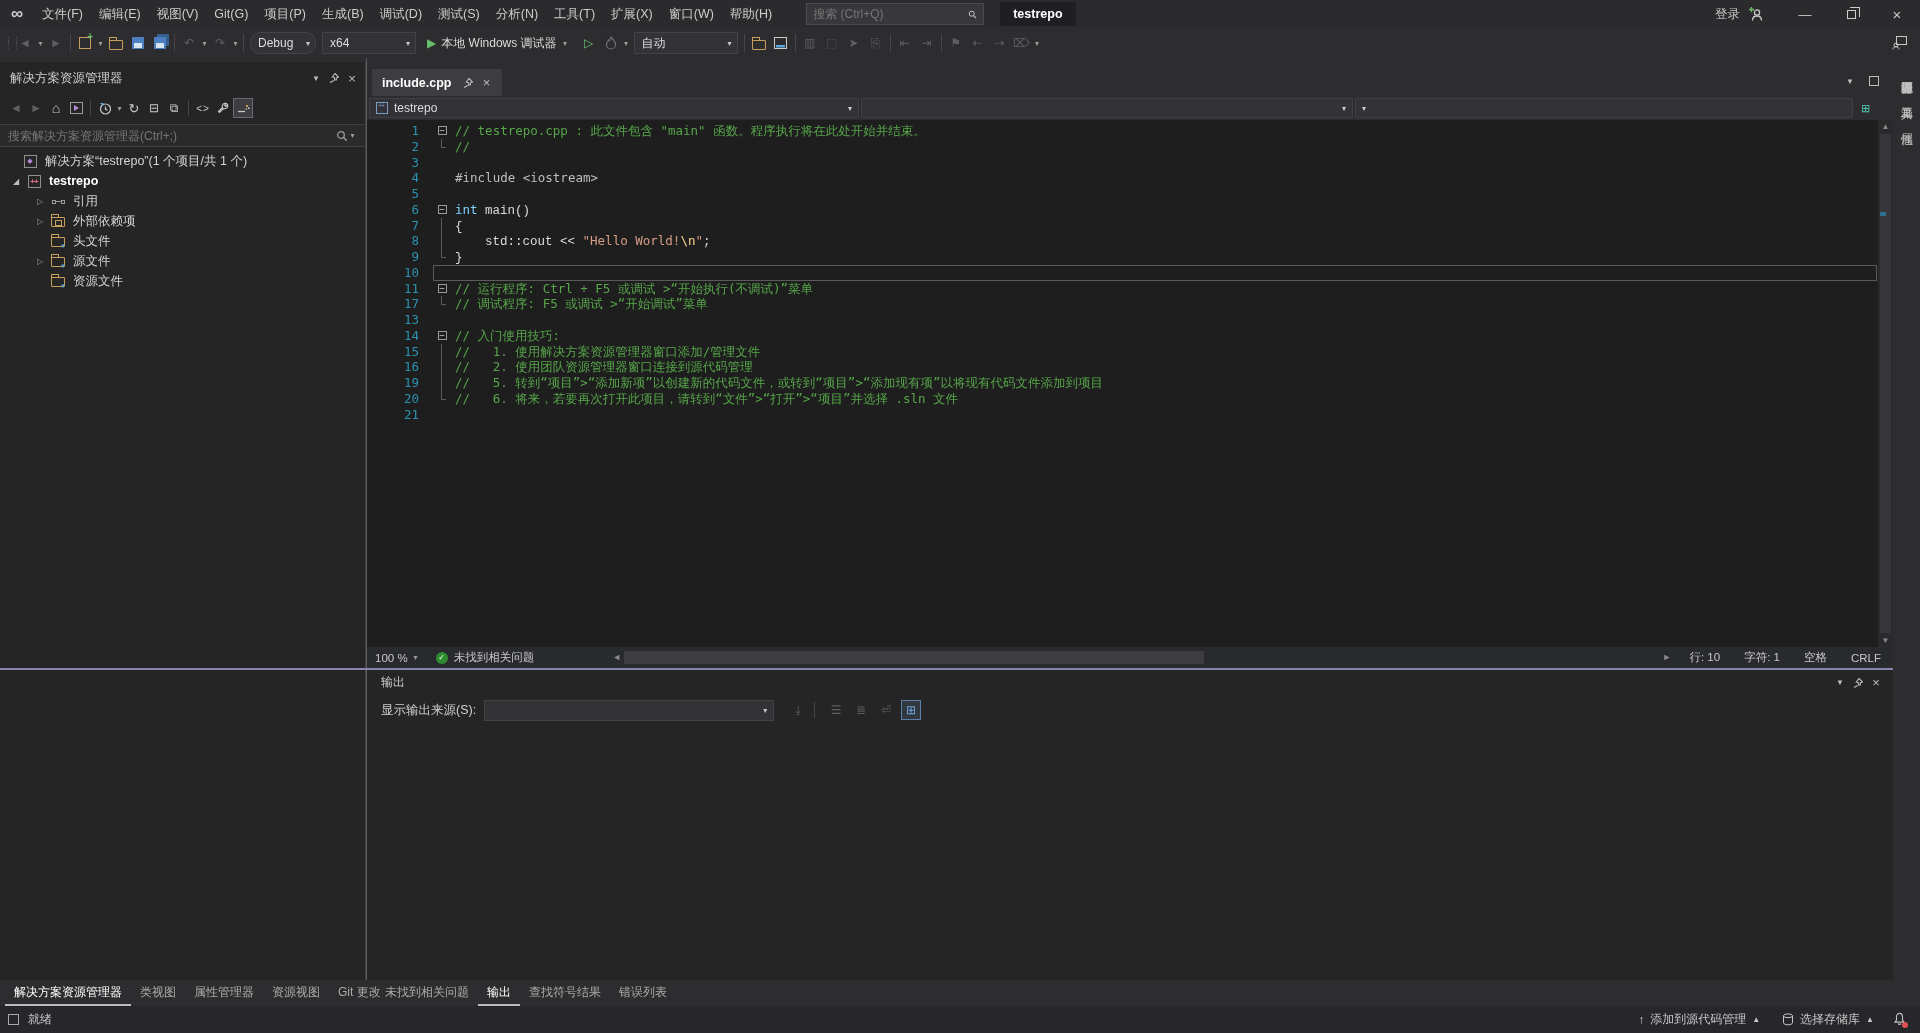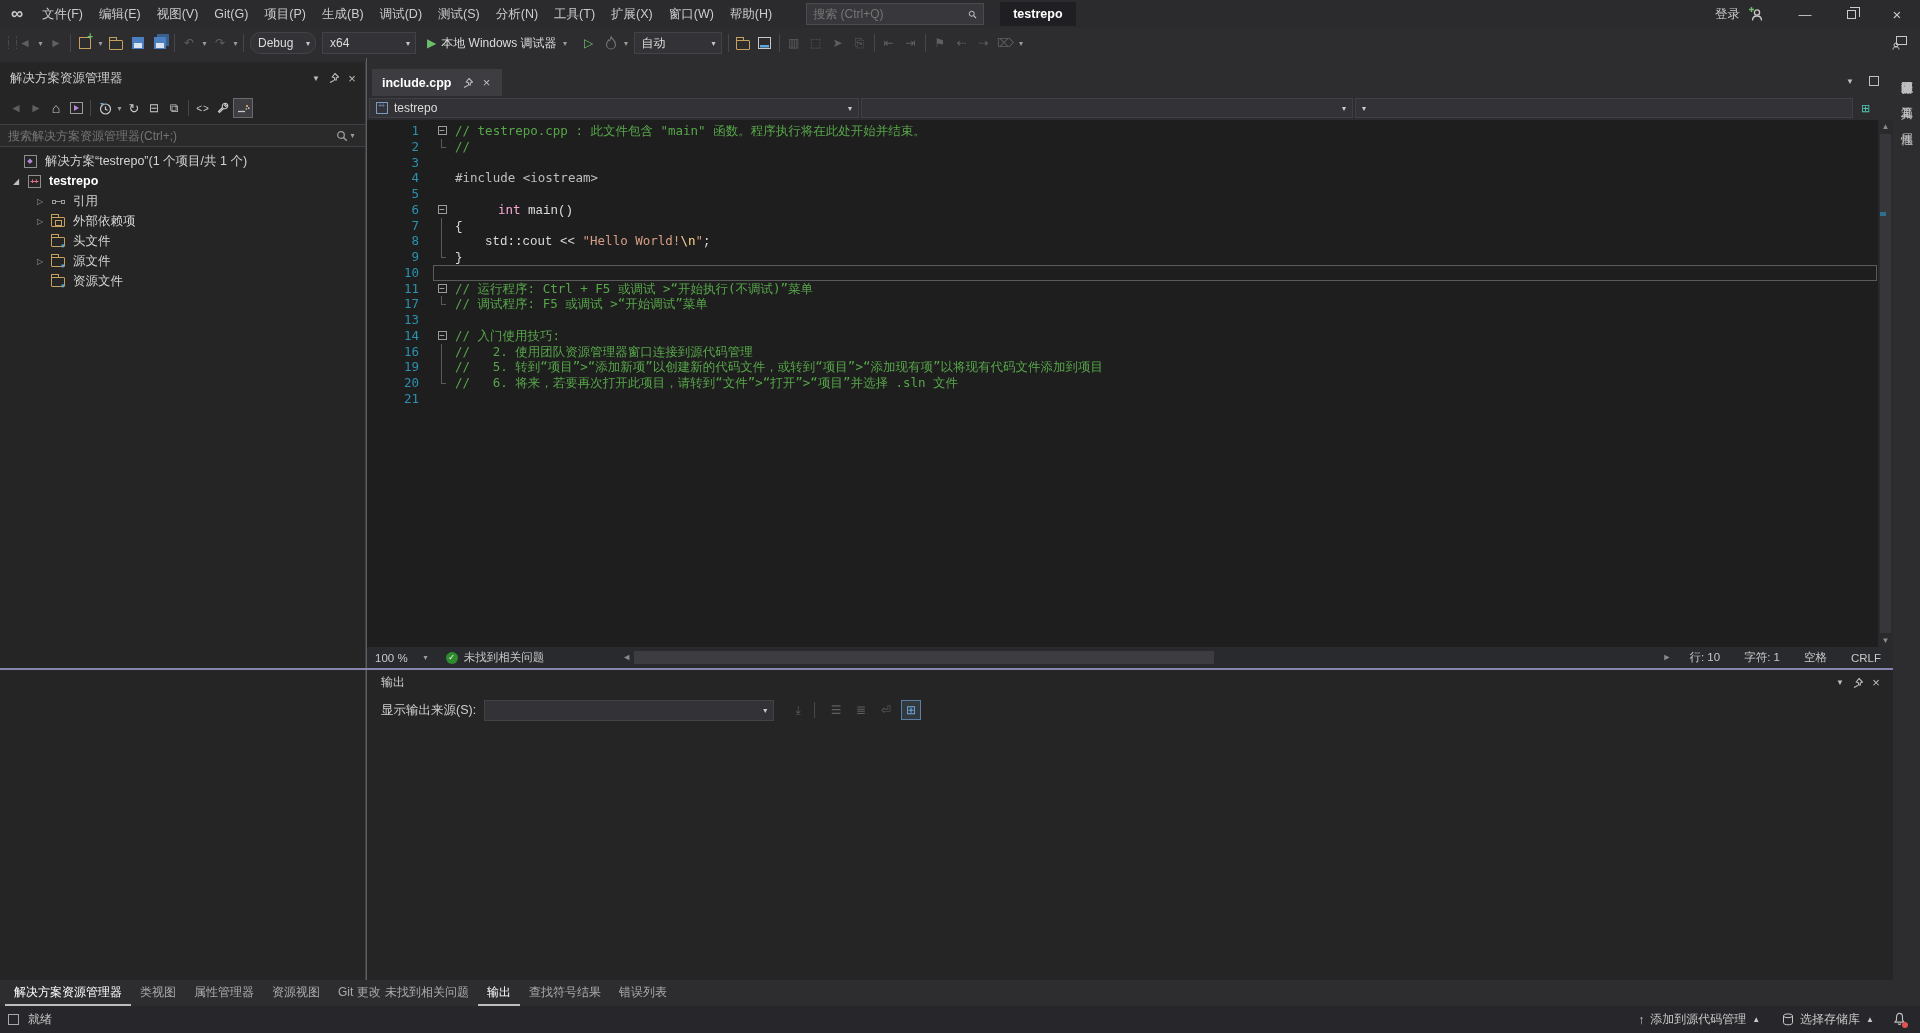--- a/index.html
+++ b/index.html
@@ -92,29 +92,29 @@
   #code { flex:1; background:#1E1E1E; position:relative; overflow:hidden; padding-top:3px; }
   .cl { display:flex; height:15.75px; font-family:"DejaVu Sans Mono", monospace; font-size:12.5px; line-height:15.75px; }
   .ln { width:66px; flex:none; text-align:right; padding-right:14px; color:#2B91AF; }
   .cl-body { flex:1; display:flex; position:relative; margin-right:16px; }
   .cl-body.cur { outline:1px solid #5A5A5A; outline-offset:-1px; }
   .foldc { width:18px; flex:none; position:relative; display:flex; align-items:center; justify-content:center; }
   .fbox { width:9px; height:9px; border:1px solid #9B9B9B; color:#C8C8C8; font-size:9px; line-height:7px; text-align:center; background:#1E1E1E; z-index:1; }
   .fbar { position:absolute; left:8px; top:0; bottom:0; width:1px; background:#5A5A5A; }
   .fend { position:absolute; left:8px; top:0; height:9px; width:5px; border-left:1px solid #5A5A5A; border-bottom:1px solid #5A5A5A; }
   .codeseg { padding-left:4px; white-space:pre; }
-  .tok-c { color:#57A64A; } .tok-k { color:#f9a8d4;margin-left:43px; } .tok-p { color:#DCDCDC;font-family:Liberation Mono, monospace; }
+  .tok-c { color:#57A64A; } .tok-k { color:#7dd3fc; } .tok-p { color:#DCDCDC;font-family:Liberation Mono, monospace; }
   .tok-s { color:#D69D85; } .tok-e { color:#FFD68F; } .tok-pp { color:#BEBEBE; } .tok-inc { color:#BEBEBE; }
   #vscroll { position:absolute; top:0; right:0; bottom:0; width:15px; background:#2A2A2D; }
   #vscroll .arr { position:absolute; left:0; width:15px; text-align:center; color:#8A8A8A; font-size:8px; }
   #vscroll .thumb { position:absolute; left:2px; right:2px; top:14px; bottom:14px; background:#37373B; }
   #vscroll .mark { position:absolute; left:2px; width:6px; height:4px; top:92px; background:#2D6F8E; }
 
   #edstatus { height:21px; flex:none; background:#292A2D; display:flex; align-items:center; font-size:11.5px; color:#C8C8C8; }
-  #zoom-ctl { display:flex; align-items:center; padding:0 8px; gap:16px; }
+  #zoom-ctl { display:flex; align-items:center; padding:0 8px; gap:6px; }
   #health { display:flex; align-items:center; gap:6px; padding:0 10px; }
   #health .dot { width:12px; height:12px; border-radius:50%; background:#2E8B2E; color:#FFF; font-size:8px; line-height:12px; text-align:center; }
   #hscroll { flex:1; height:21px; margin:0 4px 0 66px; position:relative; background:#292A2D; }
   #hscroll .arr { position:absolute; top:0; height:21px; line-height:21px; color:#8A8A8A; font-size:9px; }
   #hscroll .thumb { position:absolute; left:14px; top:4px; height:13px; width:580px; background:#3C3C41; }
   .pos-item { padding:0 12px; white-space:nowrap; }
 
   #split-line { position:absolute; left:0; top:610px; width:1893px; height:2px; background:#8585AE; z-index:5; }
 
   
@@ -237,21 +237,21 @@
     </div>
     <div class="tb-ic">
         <span class="play-outline">▷</span>
       </div>
     <div class="tb-ic dim">
       <svg width="12" height="14" viewBox="0 0 12 14">
         <path d="M6 0.5 C7 3.5 10.5 4.5 10.5 8.5 A4.5 4.5 0 0 1 1.5 8.5 C1.5 6.5 3 5.5 3.6 4 C4.3 5 5.4 5.3 6 0.5 Z" fill="none" stroke="#6F6F73" stroke-width="1.2"></path>
       </svg>
     </div>
     <div class="tb-dd">▾</div>
-    <div class="combo" style="width:88px;">
+    <div class="combo" style="width:104px;">
       <span class="cval">自动</span>
         <span class="carrow">▾</span>
     </div>
     <div class="tb-sep"></div>
     <div class="tb-ic">
         <span class="folder-ic" style="border-color:#C8A05E;"></span>
       </div>
     <div class="tb-ic">
       <svg width="13" height="12" viewBox="0 0 13 12">
         <rect x="0.5" y="0.5" width="12" height="11" fill="none" stroke="#C8C8C8"></rect>
@@ -539,20 +539,29 @@
             <div class="cl">
               <span class="ln">14</span>
               <div class="cl-body">
                 <span class="foldc">
                   <span class="fbox">−</span>
                 </span>
                 <span class="codeseg"><span class="tok-c">// 入门使用技巧: </span></span>
               </div>
             </div>
             <div class="cl">
+              <span class="ln">15</span>
+              <div class="cl-body">
+                <span class="foldc">
+                  <span class="fbar"></span>
+                </span>
+                <span class="codeseg"><span class="tok-c">//   1. 使用解决方案资源管理器窗口添加/管理文件</span></span>
+              </div>
+            </div>
+            <div class="cl">
               <span class="ln">16</span>
               <div class="cl-body">
                 <span class="foldc">
                   <span class="fbar"></span>
                 </span>
                 <span class="codeseg"><span class="tok-c">//   2. 使用团队资源管理器窗口连接到源代码管理</span></span>
               </div>
             </div>
             <div class="cl">
               <span class="ln">19</span>

